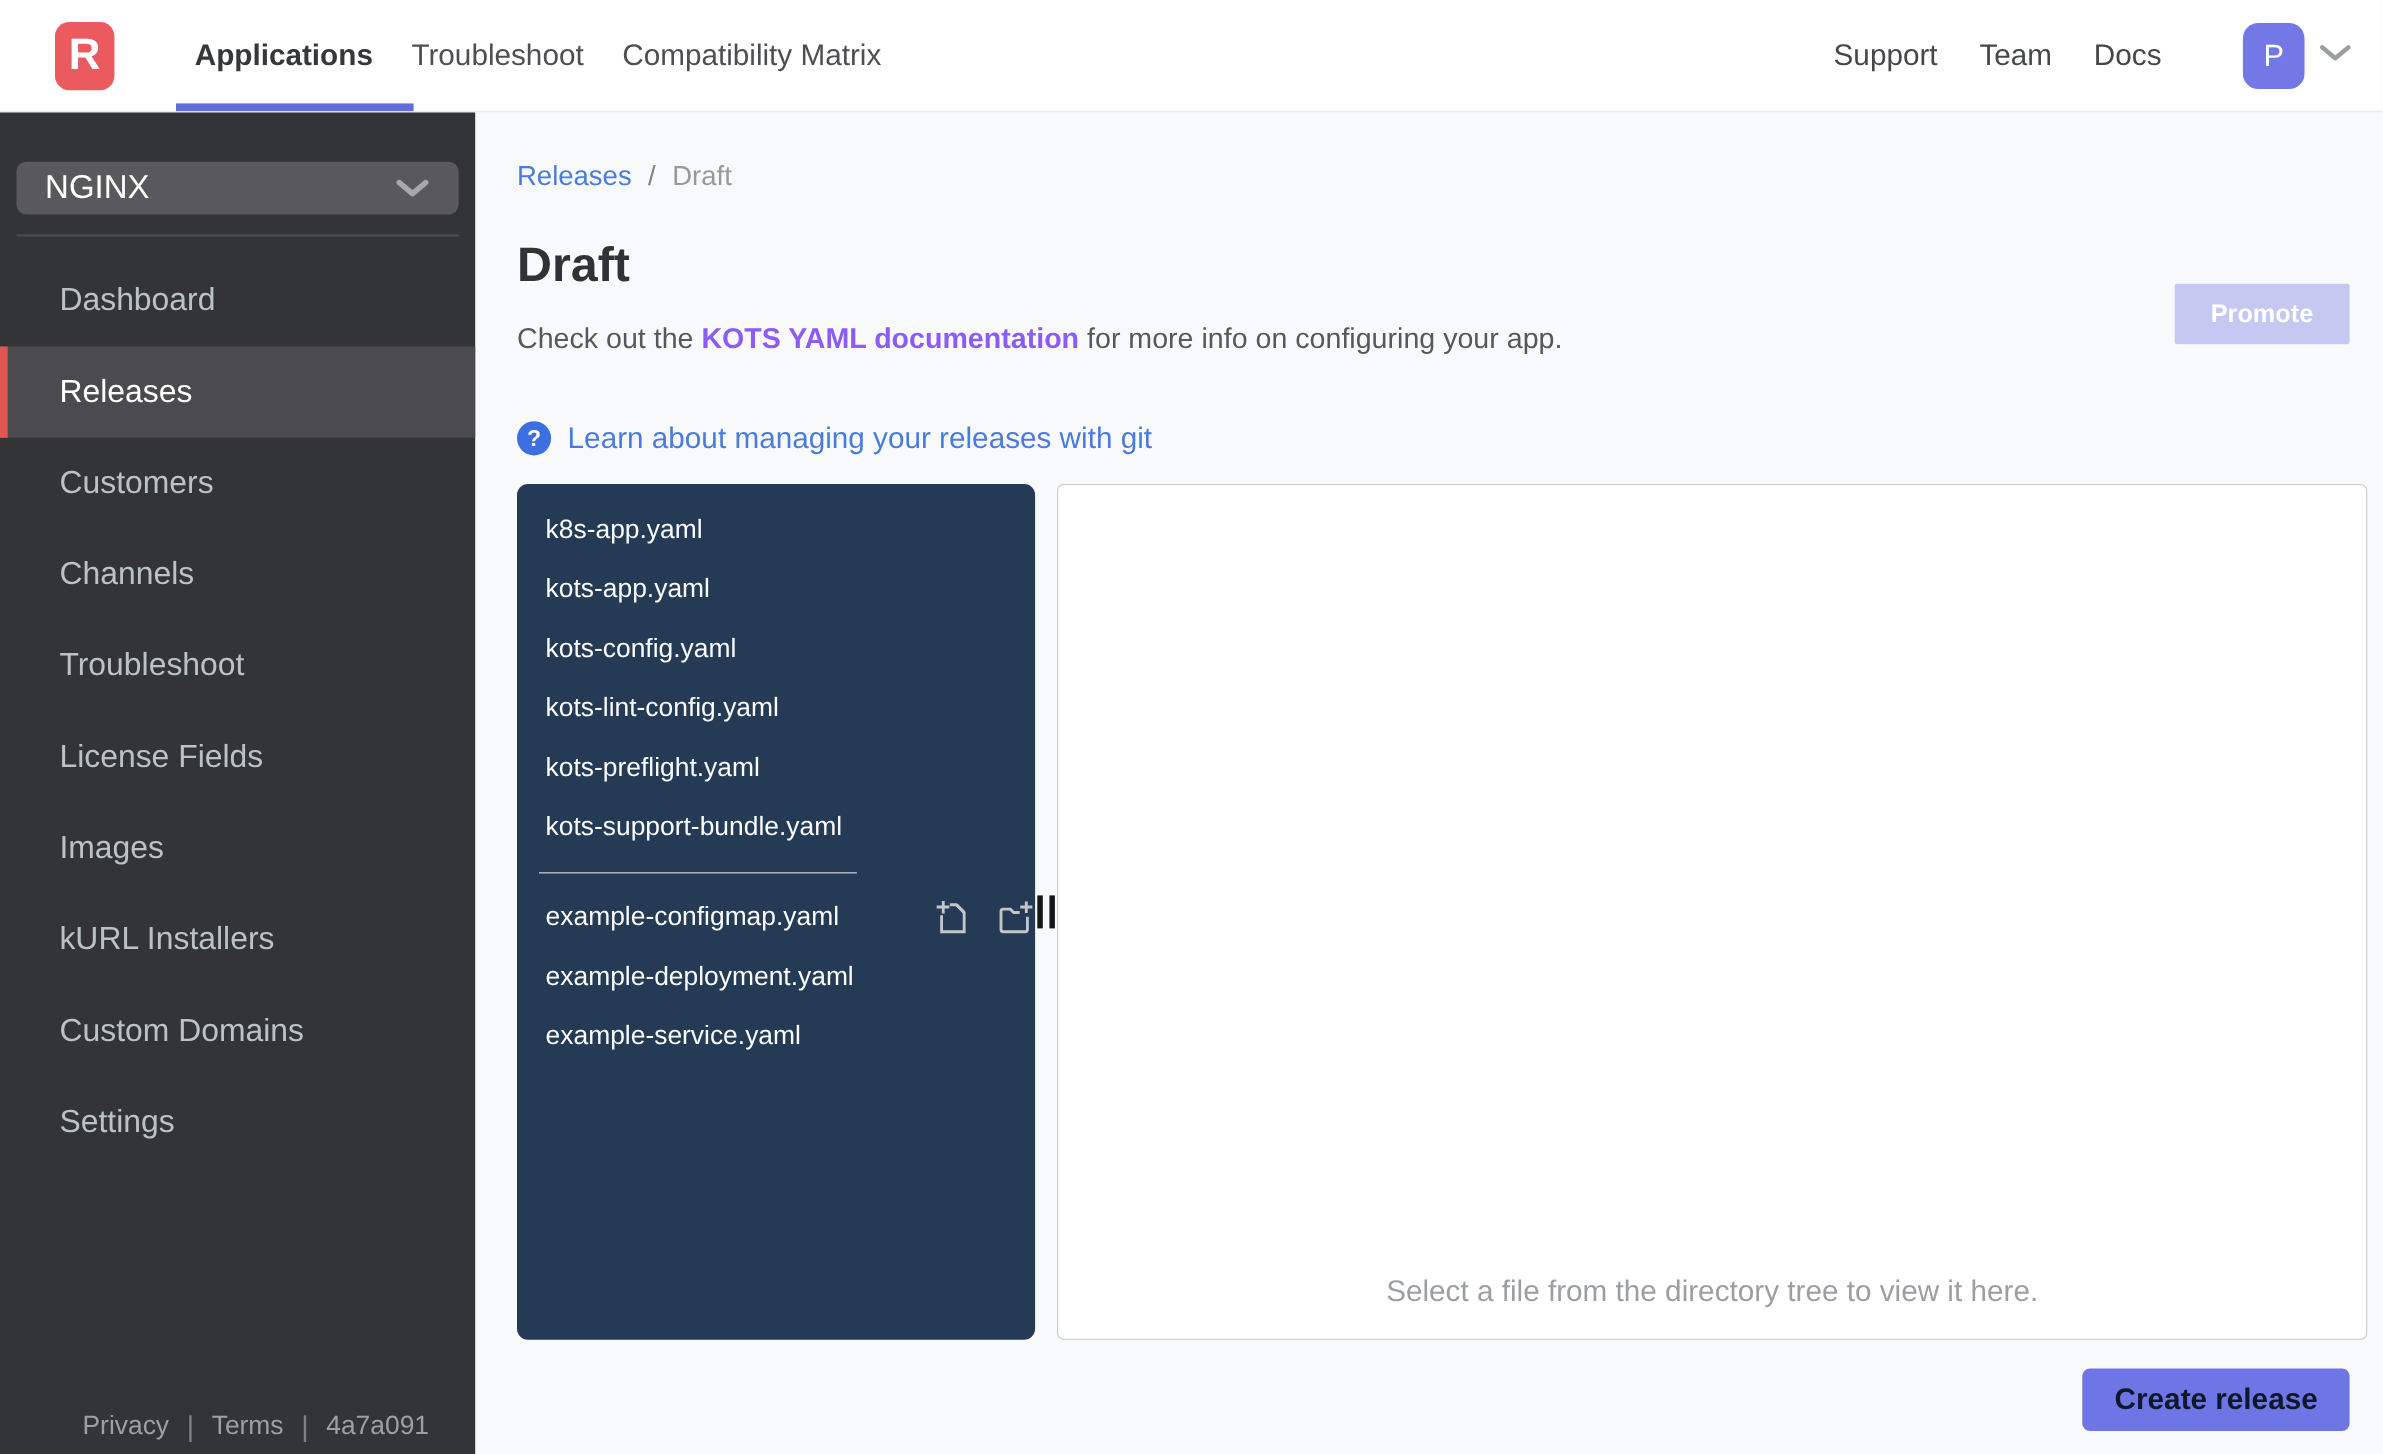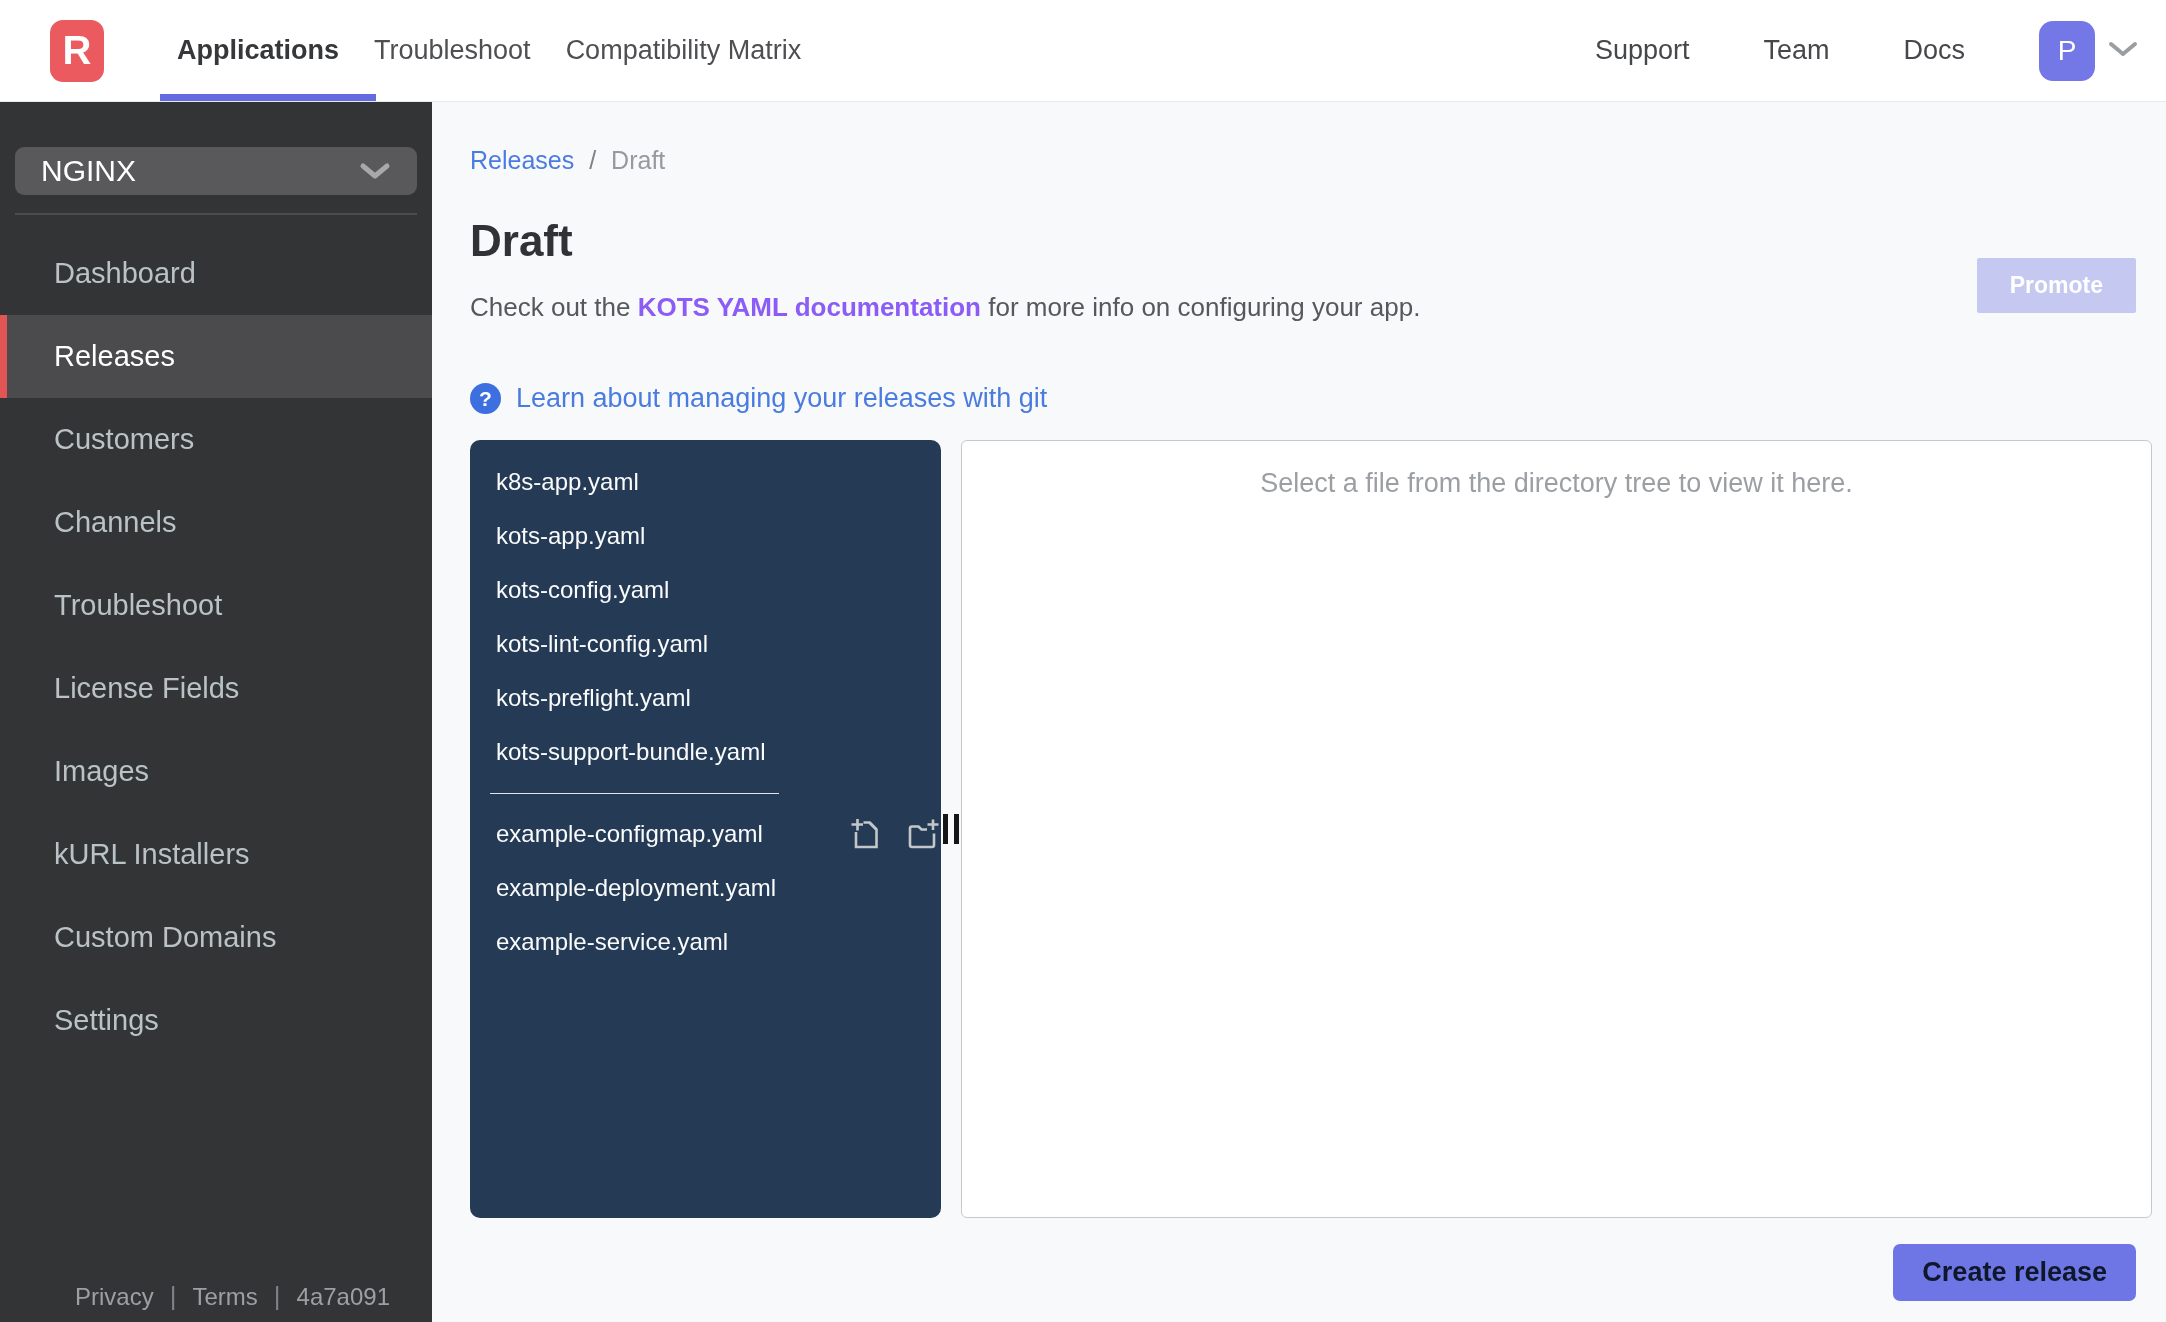--- a/index.html
+++ b/index.html
@@ -72,21 +72,21 @@
   .tree-item{height:54px;line-height:54px;padding-left:26px;font-size:24px;color:#fafbfc;
              cursor:pointer;white-space:nowrap}
   .tree-group-divider{border-top:1px solid #dfe4e8;margin:14px 14px 13px 20px}
   .tree-bottom-divider{border-top:1px solid #dfe4e8;margin:0 20px 0 16px}
   .tree-actions{display:flex;gap:18px;padding:13px 0 16px 20px;align-items:center}
   .tree-action{cursor:pointer;display:flex}
   .resize-handle{position:absolute;left:469px;top:371px;width:24px;height:36px;display:flex;
                  justify-content:center;align-items:center;gap:6px;cursor:col-resize;z-index:2}
   .handle-bar{width:5px;height:30px;background:#151617}
   .viewer{flex:1;margin-left:20px;background:#fff;border:1px solid #c6c9cd;border-radius:6px;
-          display:flex;align-items:flex-start;justify-content:center}
+          display:flex;align-items:flex-end;justify-content:center}
   .viewer-text{font-size:27px;color:#9b9fa4}
 
   .create-row{display:flex;justify-content:flex-end;margin-top:26px;padding-right:16px}
   .create-btn{background:var(--create-purple);color:#0f172a;font-size:27px;font-weight:bold;border:none;
               border-radius:7px;padding:13px 29px;font-family:inherit;cursor:pointer}
 </style>
 </head>
 <body>
 
 <div class="page">
@@ -95,21 +95,21 @@
     <div class="logo">
       <span>R</span>
     </div>
     <nav class="nav-items">
         <div class="nav-item active">Applications</div>
         <div class="nav-item">Troubleshoot</div>
         <div class="nav-item">Compatibility Matrix</div>
       </nav>
     <div class="nav-underline"></div>
     <div class="nav-right">
-      <div class="nav-right-links" style="display:flex;gap:74px;">
+      <div class="nav-right-links" style="display:flex;gap:38px;">
           <div class="nav-link">Support</div>
           <div class="nav-link">Team</div>
           <div class="nav-link">Docs</div>
         </div>
       <div class="avatar-wrap">
         <div class="avatar">
           <span>P</span>
         </div>
         <span class="chev">
           <svg width="30" height="18" viewBox="0 0 30 18" fill="none">

